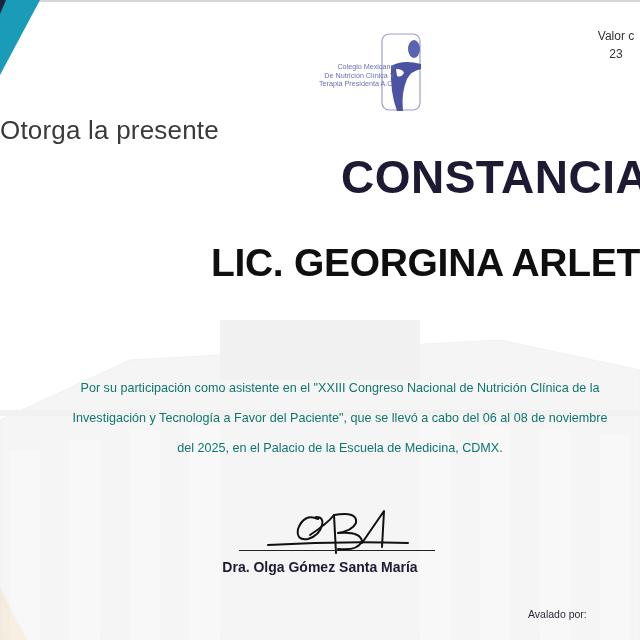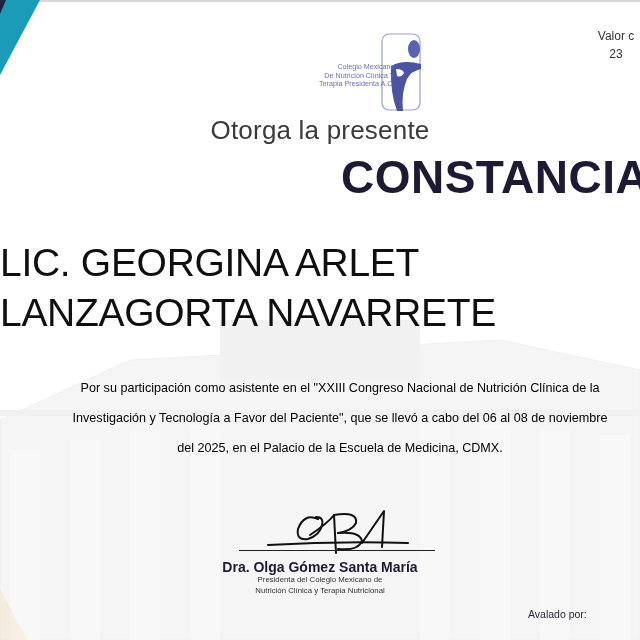--- a/index.html
+++ b/index.html
@@ -5,26 +5,26 @@
   html, body { margin:0; padding:0; }
   body { width:640px; height:640px; overflow:hidden; background:#ffffff; position:relative; font-family:"Liberation Sans", sans-serif; }
   .page { position:absolute; left:0; top:0; width:640px; height:640px; background:#ffffff; overflow:hidden; }
   .top-rule { position:absolute; left:0; top:0; width:640px; height:2px; background:#d6d6d6; }
   .corner-tl { position:absolute; left:0; top:0; }
   .corner-bl { position:absolute; left:0; bottom:0; }
   .watermark { position:absolute; left:0; top:300px; width:640px; height:340px; opacity:0.9; }
   .value-box { position:absolute; right:-6px; top:27px; width:60px; text-align:center; color:#333; font-size:12px; line-height:18px; }
   .logo { position:absolute; left:281px; top:33px; width:140px; height:80px;text-align:right; }
   .logo-text { position:absolute; left:38px; top:30px; font-size:7.2px; line-height:8.6px; color:#6b6fb5; white-space:nowrap; }
-  .otorga { position:absolute; left:0; width:640px; top:115px; text-align:center; font-size:26px; color:#3a3a3a; letter-spacing:0.2px; }
+  .otorga { position:absolute; left:0; width:640px; top:115px; text-align:left; font-size:26px; color:#3a3a3a; letter-spacing:0.2px; }
   .constancia-row { position:absolute; left:0; width:640px; top:150px; text-align:right;margin-left:36px; }
   .constancia { font-size:46px; font-weight:bold; color:#1e1a33; letter-spacing:0.5px; }
   .a-label { font-size:22px; color:#1e1a33; margin-left:6px; }
-  .name { position:absolute; left:0; width:640px; top:238px; text-align:left; font-size:39px; font-weight:normal; color:#0f0f0f; line-height:50px; letter-spacing:-0.3px; }
-  .body-text { position:absolute; left:40px; width:600px; top:373px; text-align:center; font-size:12.6px; color:#000000; line-height:30px; }
+  .name { position:absolute; left:0; width:640px; top:238px; text-align:right; font-size:39px; font-weight:bold; color:#0f0f0f; line-height:50px; letter-spacing:-0.3px; }
+  .body-text { position:absolute; left:40px; width:600px; top:373px; text-align:center; font-size:12.6px; color:#0f766e; line-height:30px; }
   .sig-area { position:absolute; left:238px; top:505px; width:200px; height:60px; }
   .sig-line { position:absolute; left:239px; top:550px; width:196px; height:1px; background:#222; }
   .signer-name { position:absolute; left:200px; width:240px; top:559px; text-align:center; font-size:14px; font-weight:bold; color:#1e1a33; }
   .signer-role { position:absolute; left:200px; width:240px; top:575px; text-align:center; font-size:7.8px; line-height:10.5px; color:#333; }
   .avalado { position:absolute; left:528px; top:608px; font-size:10.5px; color:#2a2a3a; }
 </style>
 </head>
 <body>
 
 <div class="page">
@@ -81,41 +81,36 @@
   </div>
 
   <div class="otorga">Otorga la presente</div>
 
   <div class="constancia-row">
     <span class="constancia">CONSTANCIA</span><span class="a-label">A:</span>
   </div>
 
   <div class="name">
     <div>LIC. GEORGINA ARLET</div>
-    <div>LANZAGORTA NAVARRETE</div>
   </div>
 
   <div class="body-text">
     <div>Por su participación como asistente en el "XXIII Congreso Nacional de Nutrición Clínica de la</div>
     <div>Investigación y Tecnología a Favor del Paciente", que se llevó a cabo del 06 al 08 de noviembre</div>
     <div>del 2025, en el Palacio de la Escuela de Medicina, CDMX.</div>
   </div>
 
   <svg class="sig-area" width="200" height="60" viewBox="0 0 200 60">
     <g fill="none" stroke="#111" stroke-width="2" stroke-linecap="round" stroke-linejoin="round">
       <path d="M80,14 Q66,8 60,24 Q58,36 70,34 Q82,30 84,20 Q86,12 78,12"></path>
       <path d="M72,30 Q90,18 96,10 L98,48"></path>
       <path d="M96,10 Q120,6 118,18 Q114,26 100,28 Q122,26 124,36 Q120,46 100,44"></path>
       <path d="M124,38 L146,6 L144,42"></path>
       <path d="M30,40 Q100,36 170,38"></path>
     </g>
   </svg>
   <div class="sig-line"></div>
 
   <div class="signer-name">Dra. Olga Gómez Santa María</div>
-  <div class="signer-role">
-    <div>Presidenta del Colegio Mexicano de</div>
-    <div>Nutrición Clínica y Terapia Nutricional</div>
-  </div>
 
   <div class="avalado">Avalado por:</div>
 
 </div>
 
 </body></html>

